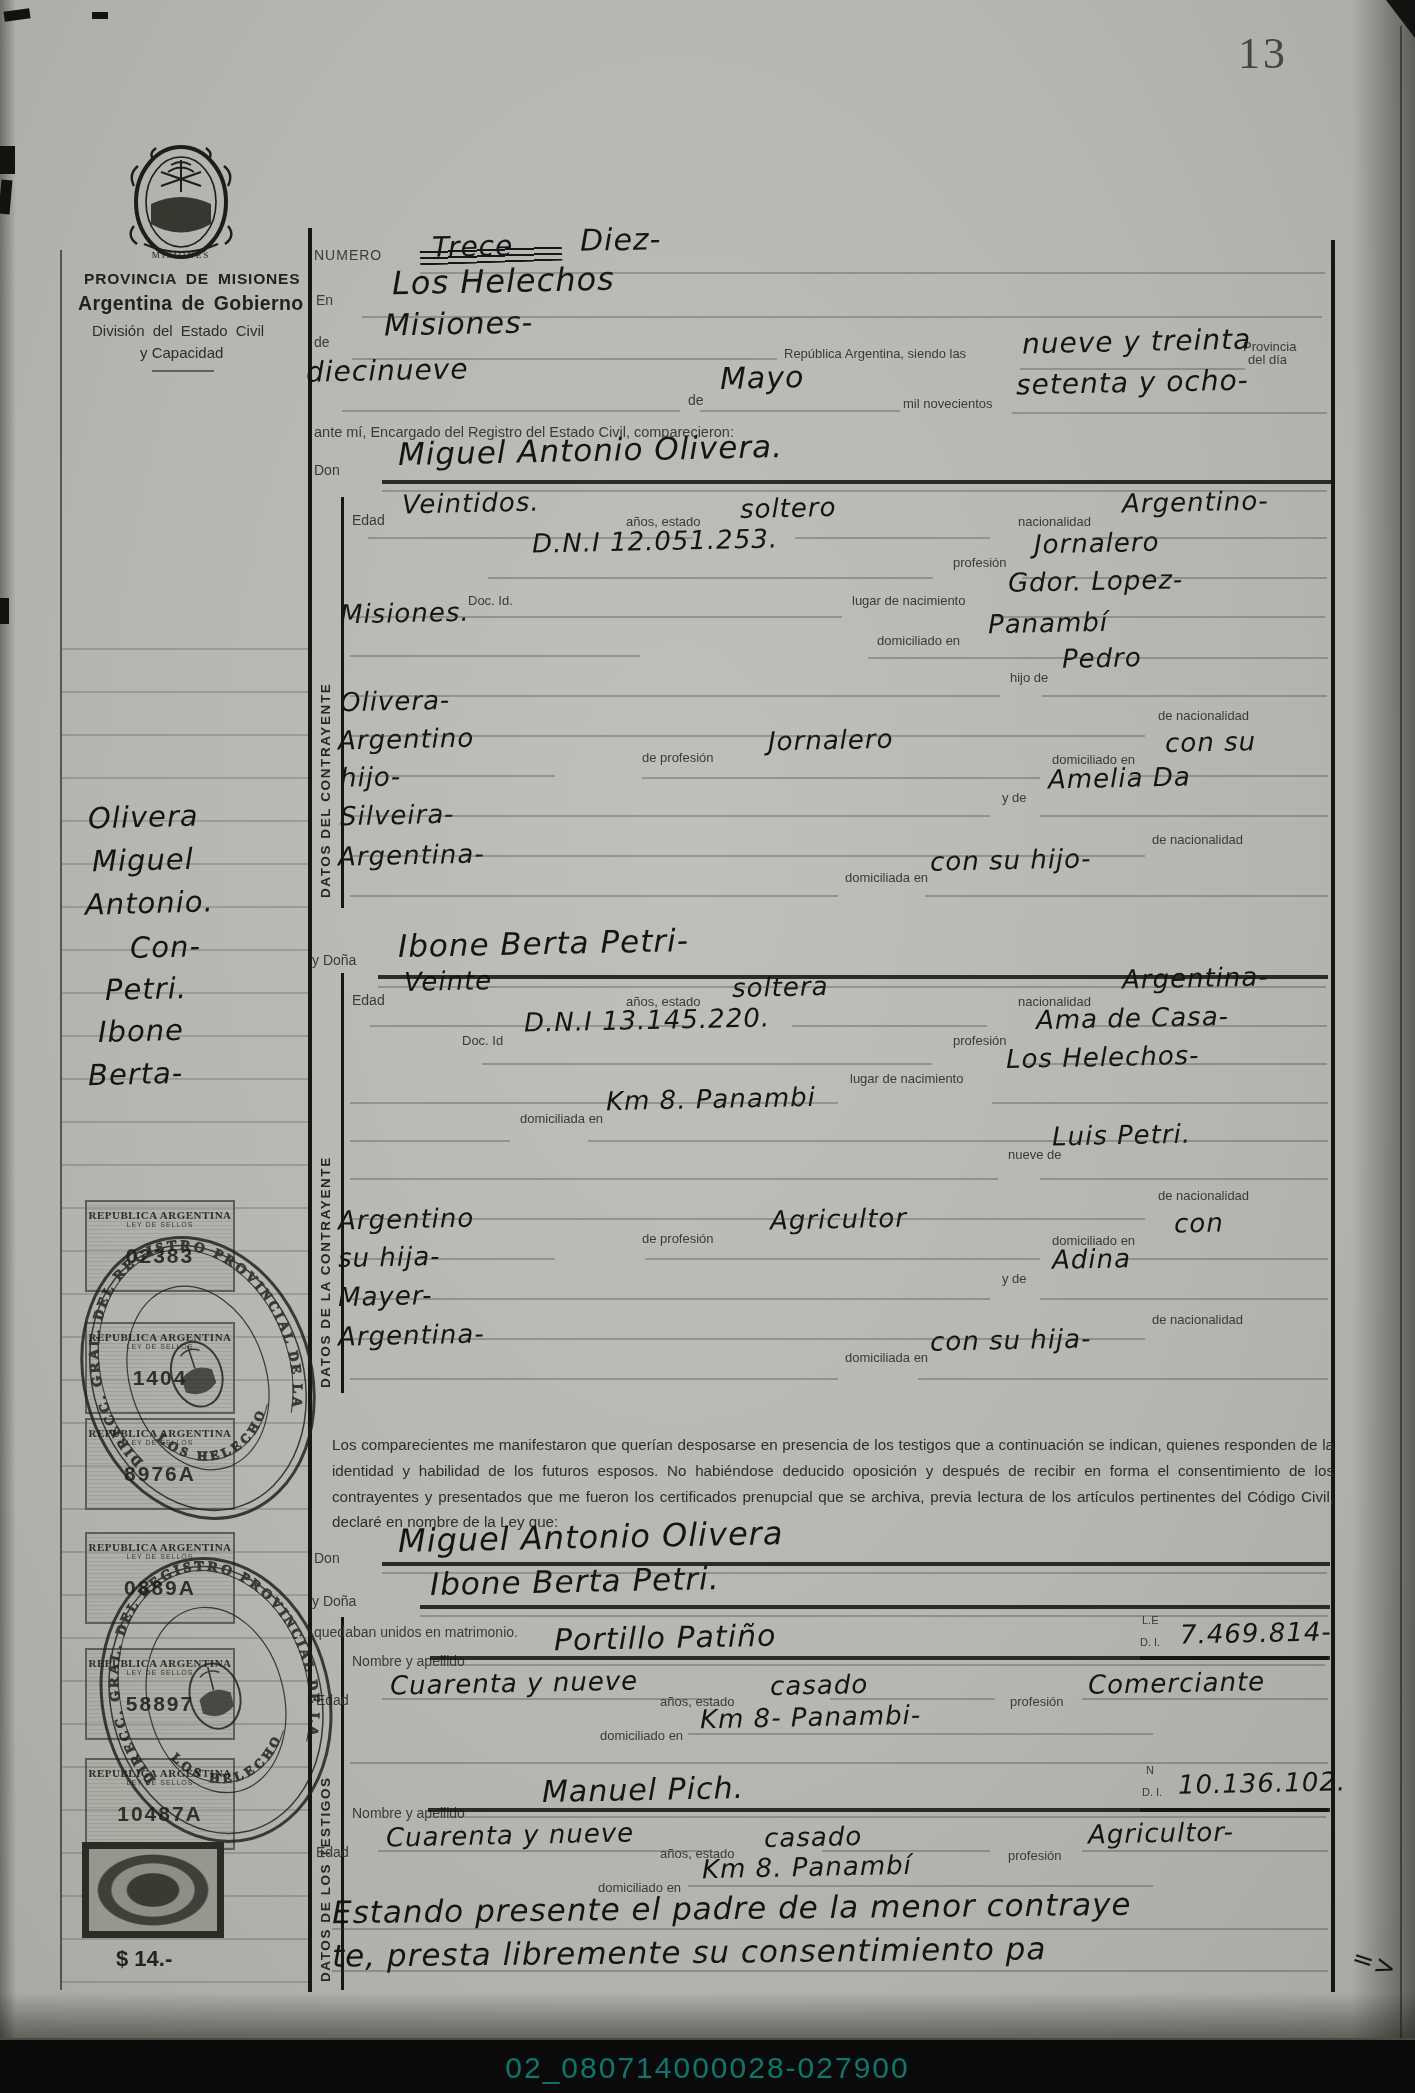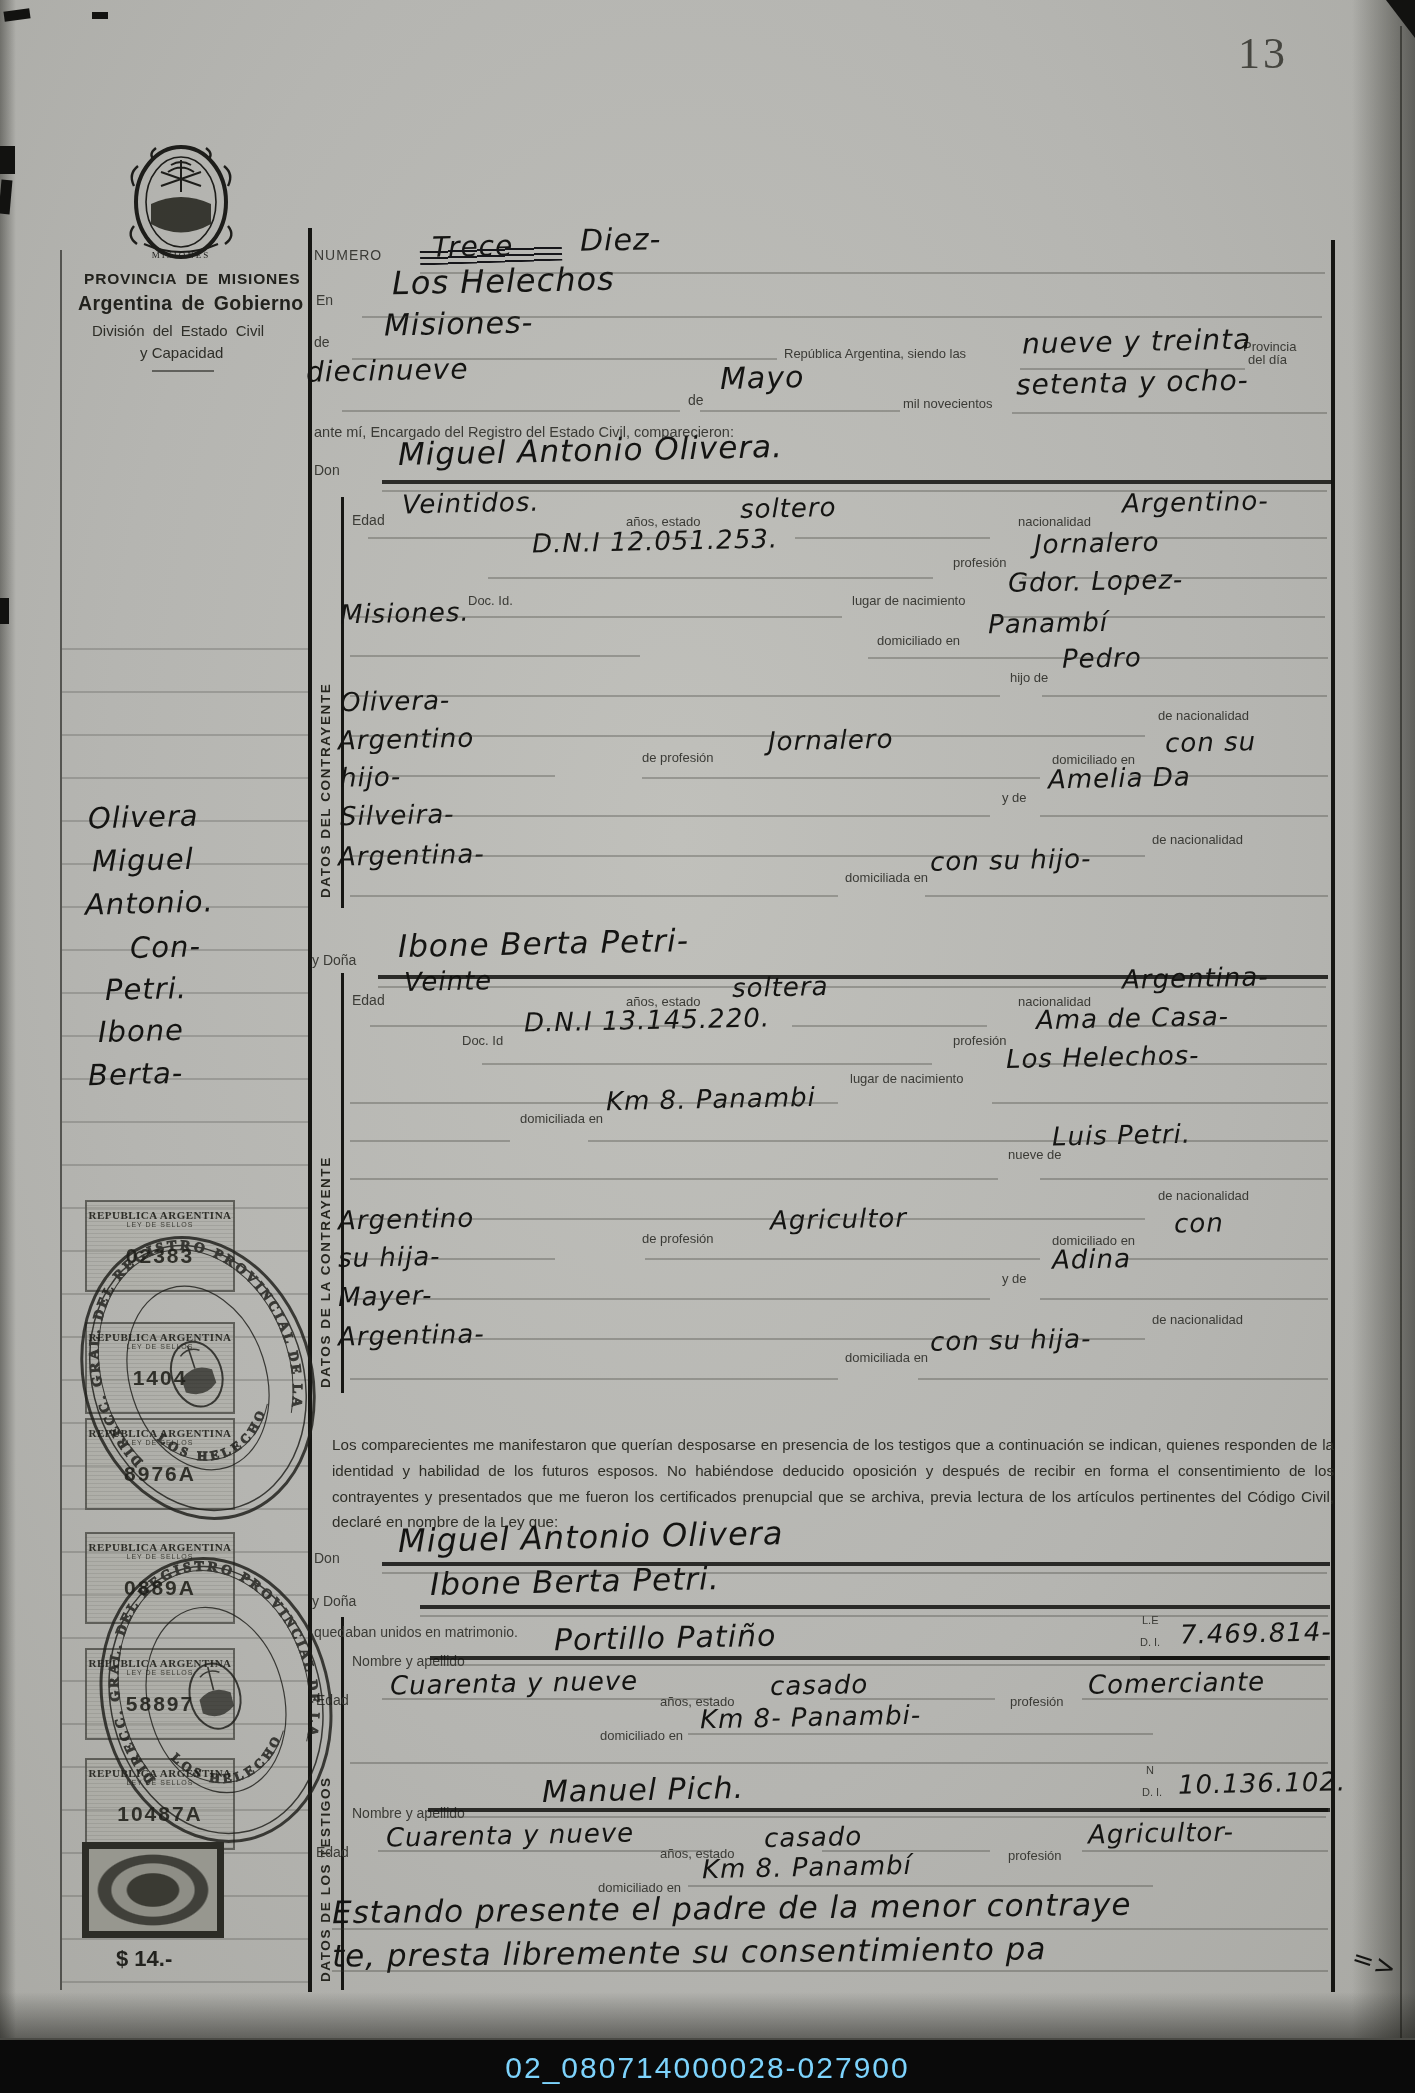--- a/index.html
+++ b/index.html
@@ -30,21 +30,21 @@
       rgba(168,168,160,.35);}
   .stamp .sh{font:bold 11px "Liberation Serif",serif;letter-spacing:.5px;color:#2e2e28;margin-top:7px;}
   .stamp .ss{font:7px "Liberation Sans",sans-serif;letter-spacing:1px;color:#3c3c34;}
   .stamp .sn{font:bold 21px "Liberation Sans",sans-serif;letter-spacing:2px;color:#30302a;margin-top:16px;}
   .ornate{position:absolute;width:142px;height:96px;box-sizing:border-box;border:7px solid #2c2c26;
     background:radial-gradient(ellipse at center, #3a3a33 0 28%, #8e8e86 30% 45%, #40403a 47% 60%, #97978f 62%);}
   .seal{position:absolute;opacity:.82;}
   .scribble{position:absolute;background:repeating-linear-gradient(0deg,#16161a 0 2px,rgba(0,0,0,0) 2px 6px);transform:rotate(-2deg);}
   .footerbar{position:absolute;left:0;top:2038px;width:1415px;height:55px;background:#0a0a0a;
     border-top:2px solid #4a4a45;text-align:center;}
-  .footerbar span{font:30px "Liberation Sans",sans-serif;color:#7dd3fc;letter-spacing:2px;line-height:55px;}
+  .footerbar span{font:30px "Liberation Sans",sans-serif;color:#0f766e;letter-spacing:2px;line-height:55px;}
   .mark{position:absolute;background:#121210;}
 </style>
 </head>
 <body>
 
 <div class="page">
 
   <div class="abs" style="left:0;top:0;width:16px;height:2093px;background:linear-gradient(to right,rgba(60,60,55,.55),rgba(0,0,0,0));"></div>
   <div class="abs" style="left:1352px;top:0;width:63px;height:2040px;background:linear-gradient(to right,rgba(0,0,0,0),rgba(58,58,52,.38) 55%,rgba(28,28,24,.55));"></div>
   <div class="vline" style="left:1400px;top:26px;width:2px;height:2012px;background:rgba(25,25,20,.55);"></div>

